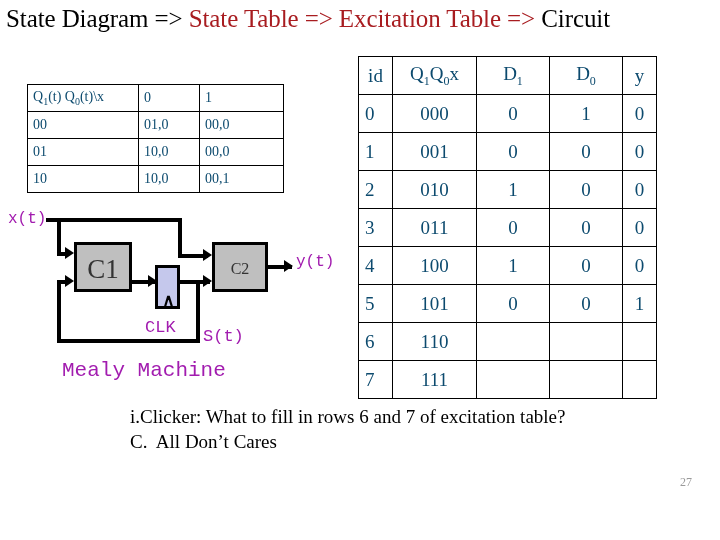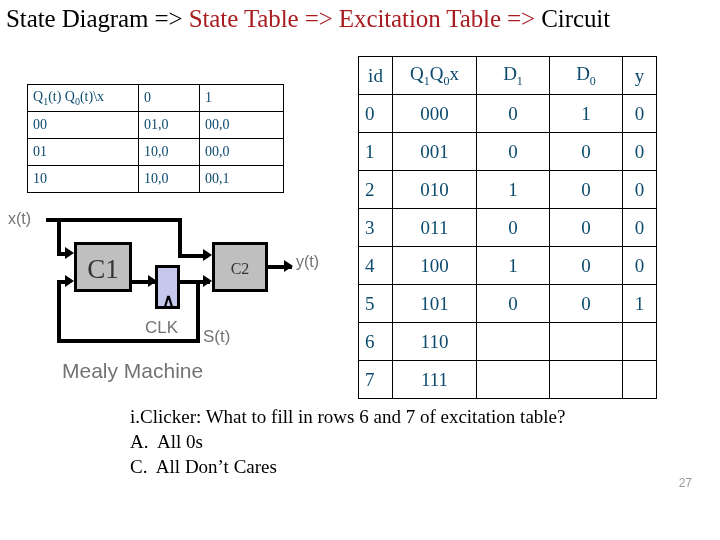--- a/index.html
+++ b/index.html
@@ -117,22 +117,22 @@
   .arrowhead {
     position: absolute;
     width: 0; height: 0;
     border-top: 6px solid transparent;
     border-bottom: 6px solid transparent;
     border-left: 9px solid #000000;
   }
 
   .lbl {
     position: absolute;
-    font-family: Liberation Sans, sans-serif;
-    color: #737373;
+    font-family: Liberation Mono, monospace;
+    color: #a21caf;
     white-space: nowrap;
   }
   #lbl-xt   { left: 8px;   top: 210px; font-size: 16px; }
   #lbl-yt   { left: 296px; top: 253px; font-size: 16px; }
   #lbl-clk  { left: 145px; top: 318px; font-size: 17px; }
   #lbl-st   { left: 203px; top: 327px; font-size: 17px; }
   #lbl-mealy{ left: 62px;  top: 359px; font-size: 21px; }
 
   
   #clicker {
@@ -144,21 +144,21 @@
     line-height: 25px;
     color: #000000;
   }
   #clicker .opt { display: block; white-space: pre; }
 
   
   #pagenum {
     position: absolute;
     right: 28px;
     bottom: 18px;
-    font-family: Liberation Sans, sans-serif;
+    font-family: Liberation Serif, serif;
     font-size: 12px;
     color: #9a9a9a;
   }
 </style>
 </head>
 <body>
 
 <div id="slide">
 
   <div id="title">
@@ -303,19 +303,18 @@
     <div class="lbl" id="lbl-yt">y(t)</div>
 
     <div class="lbl" id="lbl-clk">CLK</div>
     <div class="lbl" id="lbl-st">S(t)</div>
 
     <div class="lbl" id="lbl-mealy">Mealy Machine</div>
   </div>
 
   <div id="clicker">
     <span class="opt">i.Clicker: What to fill in rows 6 and 7 of excitation table?</span>
-    <span class="opt">A.  All 0s</span>
     <span class="opt">C.  All Don’t Cares</span>
   </div>
 
   <div id="pagenum">27</div>
 
 </div>
 
 </body></html>

